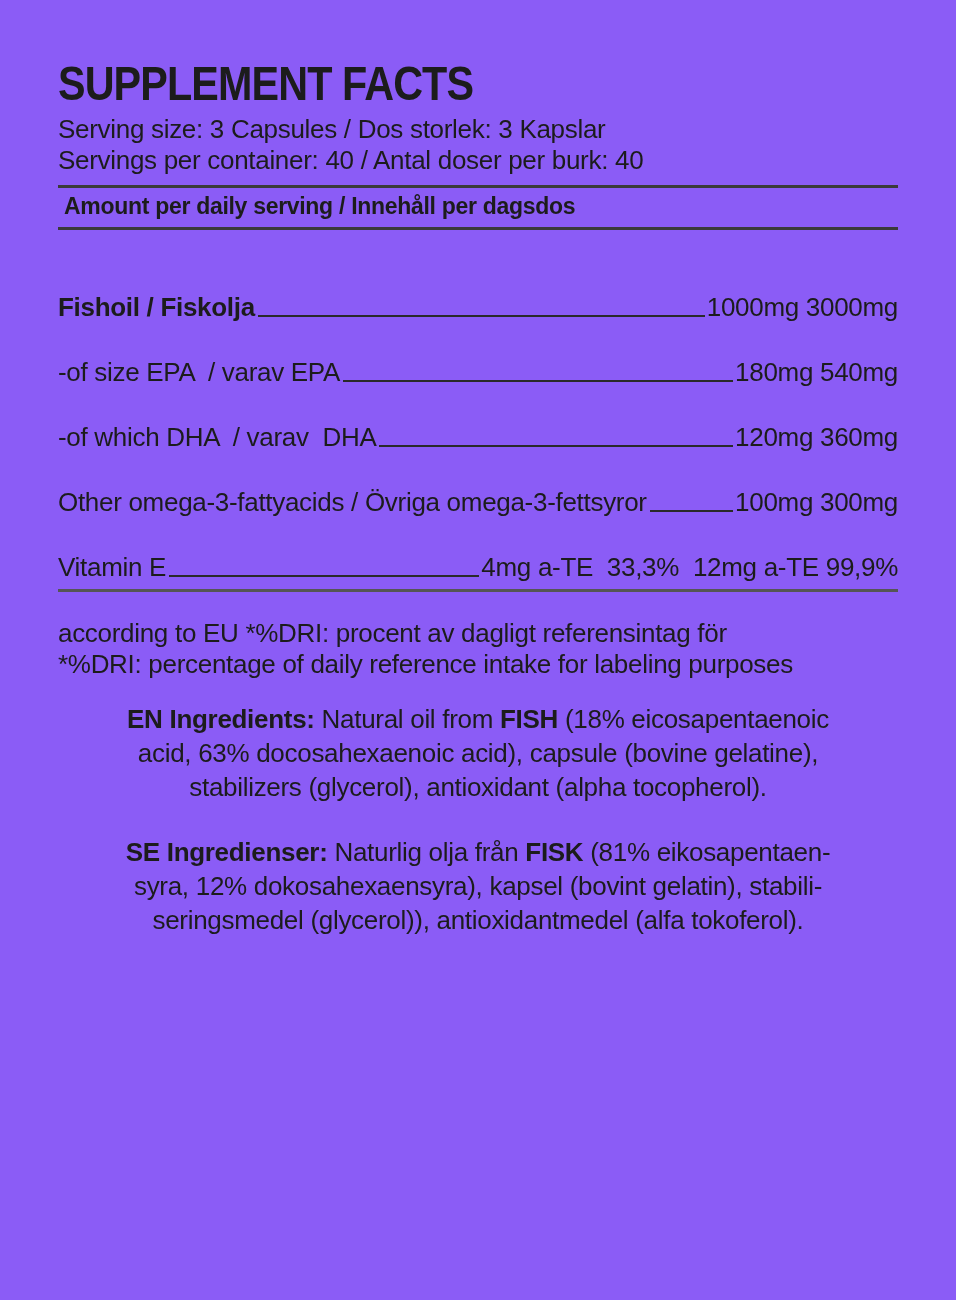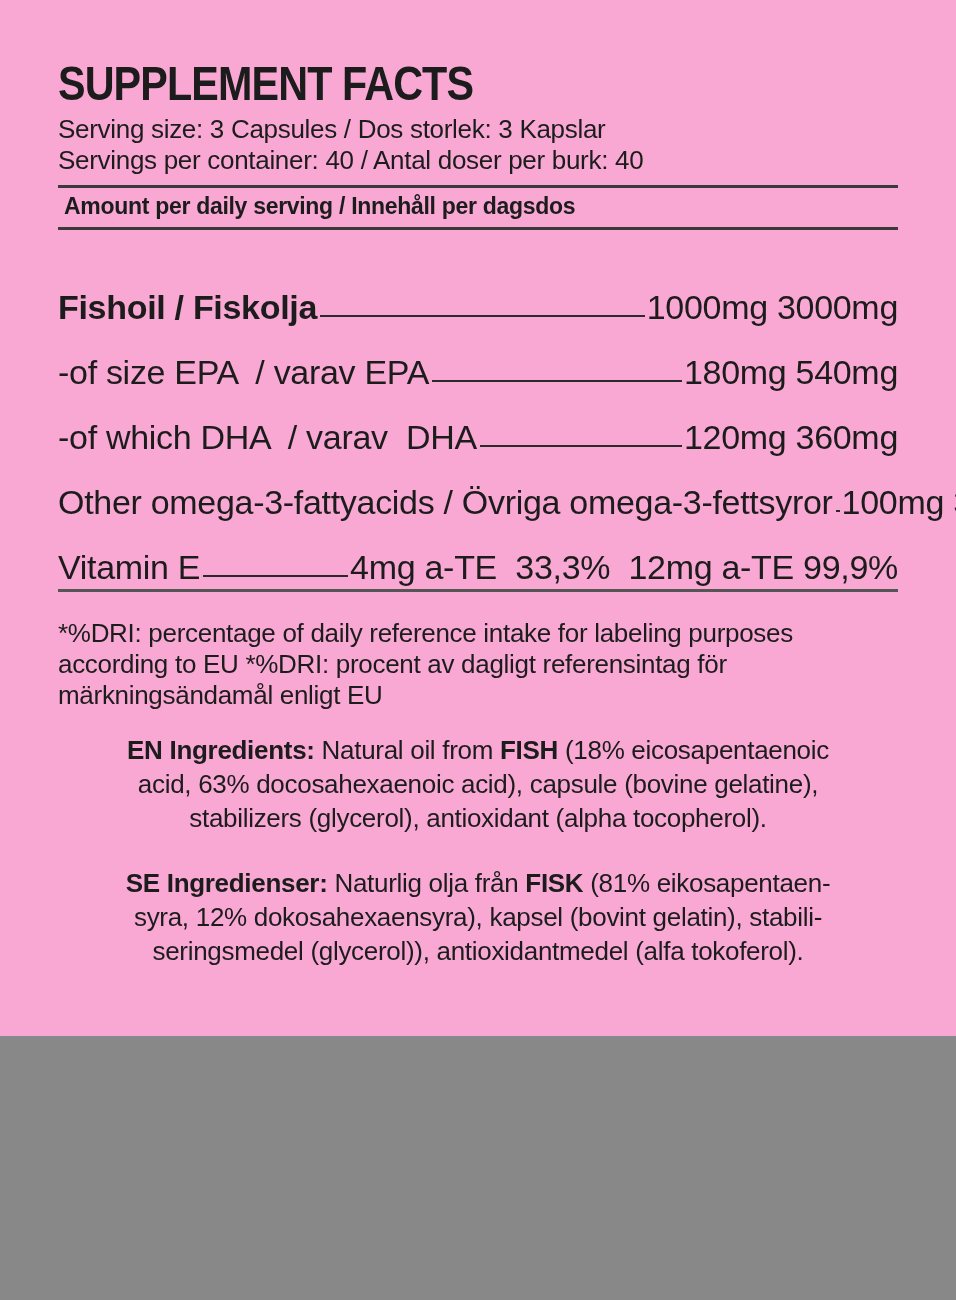--- a/index.html
+++ b/index.html
@@ -1,21 +1,21 @@
 <!DOCTYPE html>
 <html><head>
 <meta charset="utf-8">
 <style>
   html, body { margin: 0; padding: 0; }
   body { background: #888; }
   .page {
     position: relative;
     width: 956px;
-    height: 1036px;
-    background: #f9a8d4;
+    height: 1300px;
+    background: #8b5cf6;
     color: #1c1c1c;
     font-family: "Liberation Sans", sans-serif;
     overflow: hidden;
     margin: 0 auto;
   }
   .content {
     padding: 60px 58px 0 58px;
   }
   .title {
     font-size: 48px;
@@ -46,21 +46,21 @@
     white-space: pre;
   }
   .rule-mid {
     height: 3px;
     background: #3a3a3a;
   }
   .nutrients { margin-top: 31px; }
   .nutrient-row {
     display: flex;
     align-items: flex-end;
-    font-size: 34px;
+    font-size: 26px;
     line-height: 37px;
     letter-spacing: -0.3px;
   }
   .nutrient-label { white-space: pre; flex: 0 0 auto; }
   .nutrient-label.bold { font-weight: bold; }
   .leader {
     flex: 1 1 0;
     min-width: 4px;
     border-bottom: 2px solid #2a2a2a;
     margin: 0 2px 9px 3px;
@@ -132,23 +132,22 @@
         <div class="nutrient-row">
           <span class="nutrient-label">Vitamin E</span>
           <span class="leader"></span>
           <span class="nutrient-values">4mg a-TE  33,3%  12mg a-TE 99,9%</span>
         </div>
       </div>
 
     <div class="rule-bottom"></div>
 
     <div class="footnote">
+        <div class="line">according to EU *%DRI: procent av dagligt referensintag för</div>
         <div class="line">*%DRI: percentage of daily reference intake for labeling purposes</div>
-        <div class="line">according to EU *%DRI: procent av dagligt referensintag för</div>
-        <div class="line">märkningsändamål enligt EU</div>
       </div>
 
     <div class="paragraph en">
         <div class="line"><b>EN Ingredients:</b><span> Natural oil from </span><b>FISH</b><span> (18% eicosapentaenoic</span></div>
         <div class="line"><span>acid, 63% docosahexaenoic acid), capsule (bovine gelatine),</span></div>
         <div class="line"><span>stabilizers (glycerol), antioxidant (alpha tocopherol).</span></div>
       </div>
 
     <div class="paragraph se">
         <div class="line"><b>SE Ingredienser:</b><span> Naturlig olja från </span><b>FISK</b><span> (81% eikosapentaen-</span></div>

